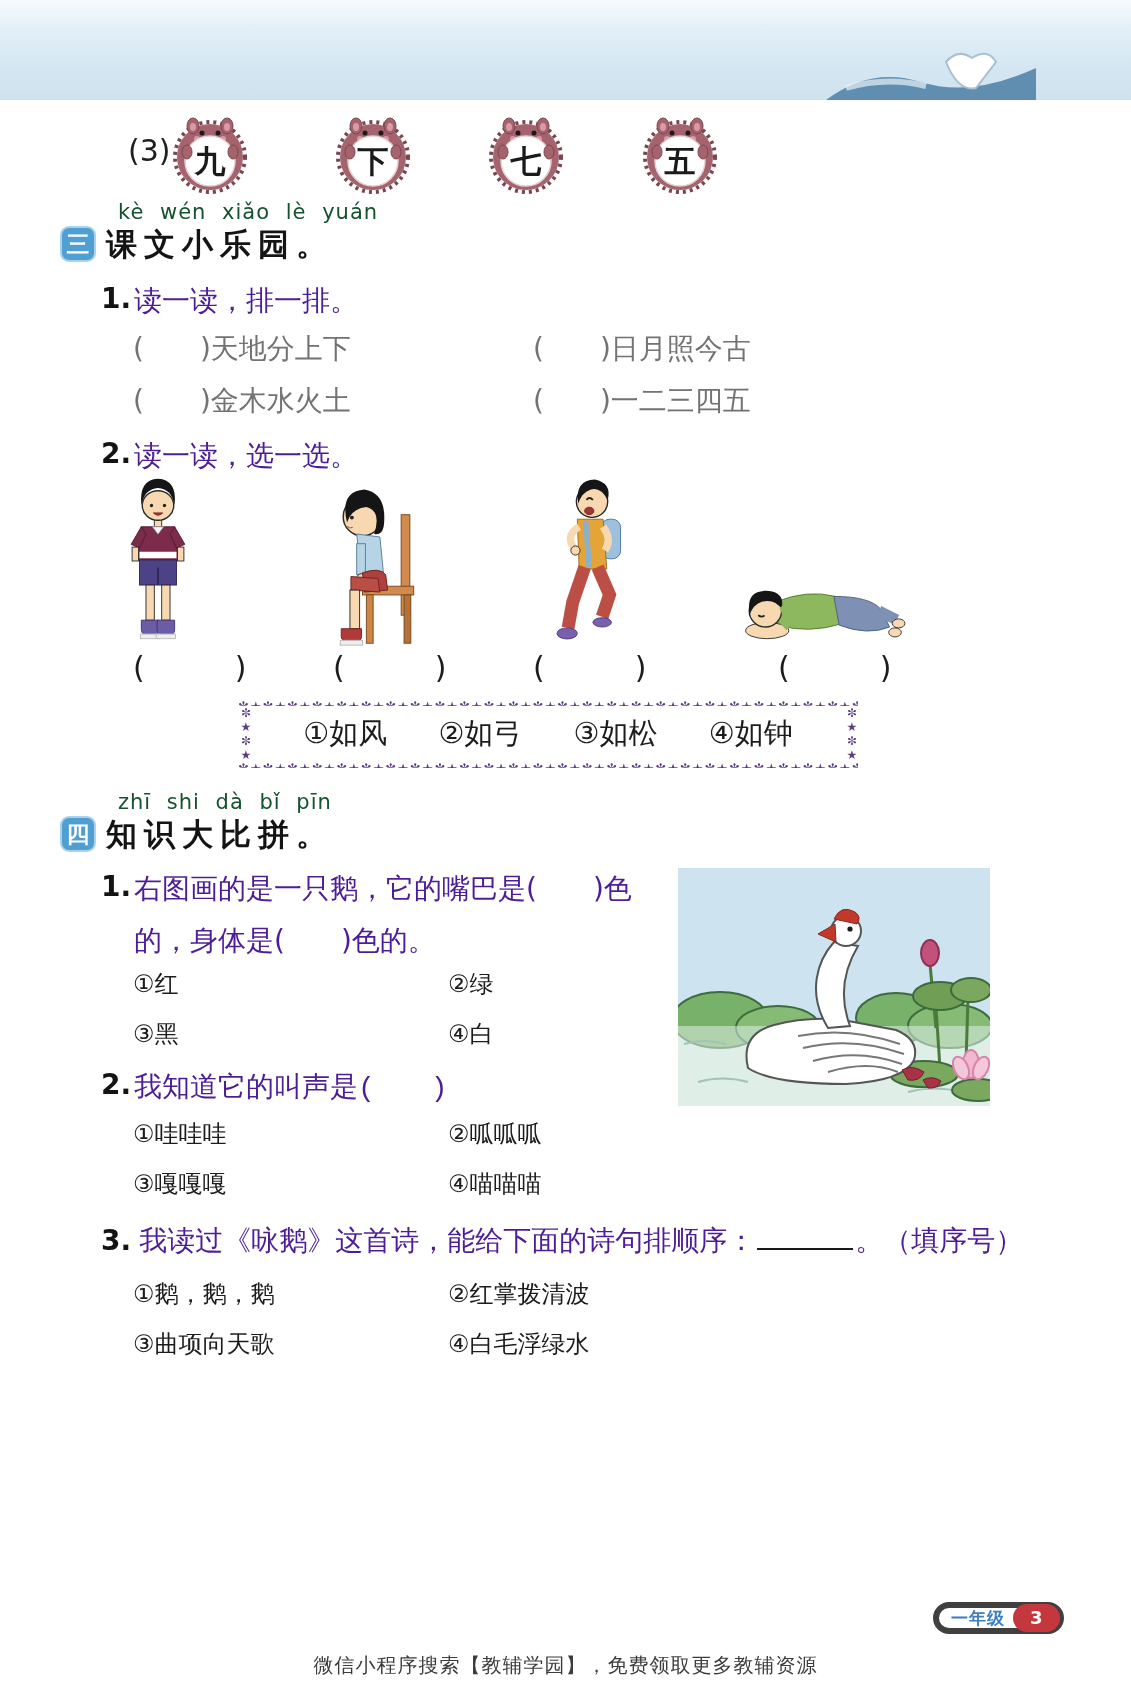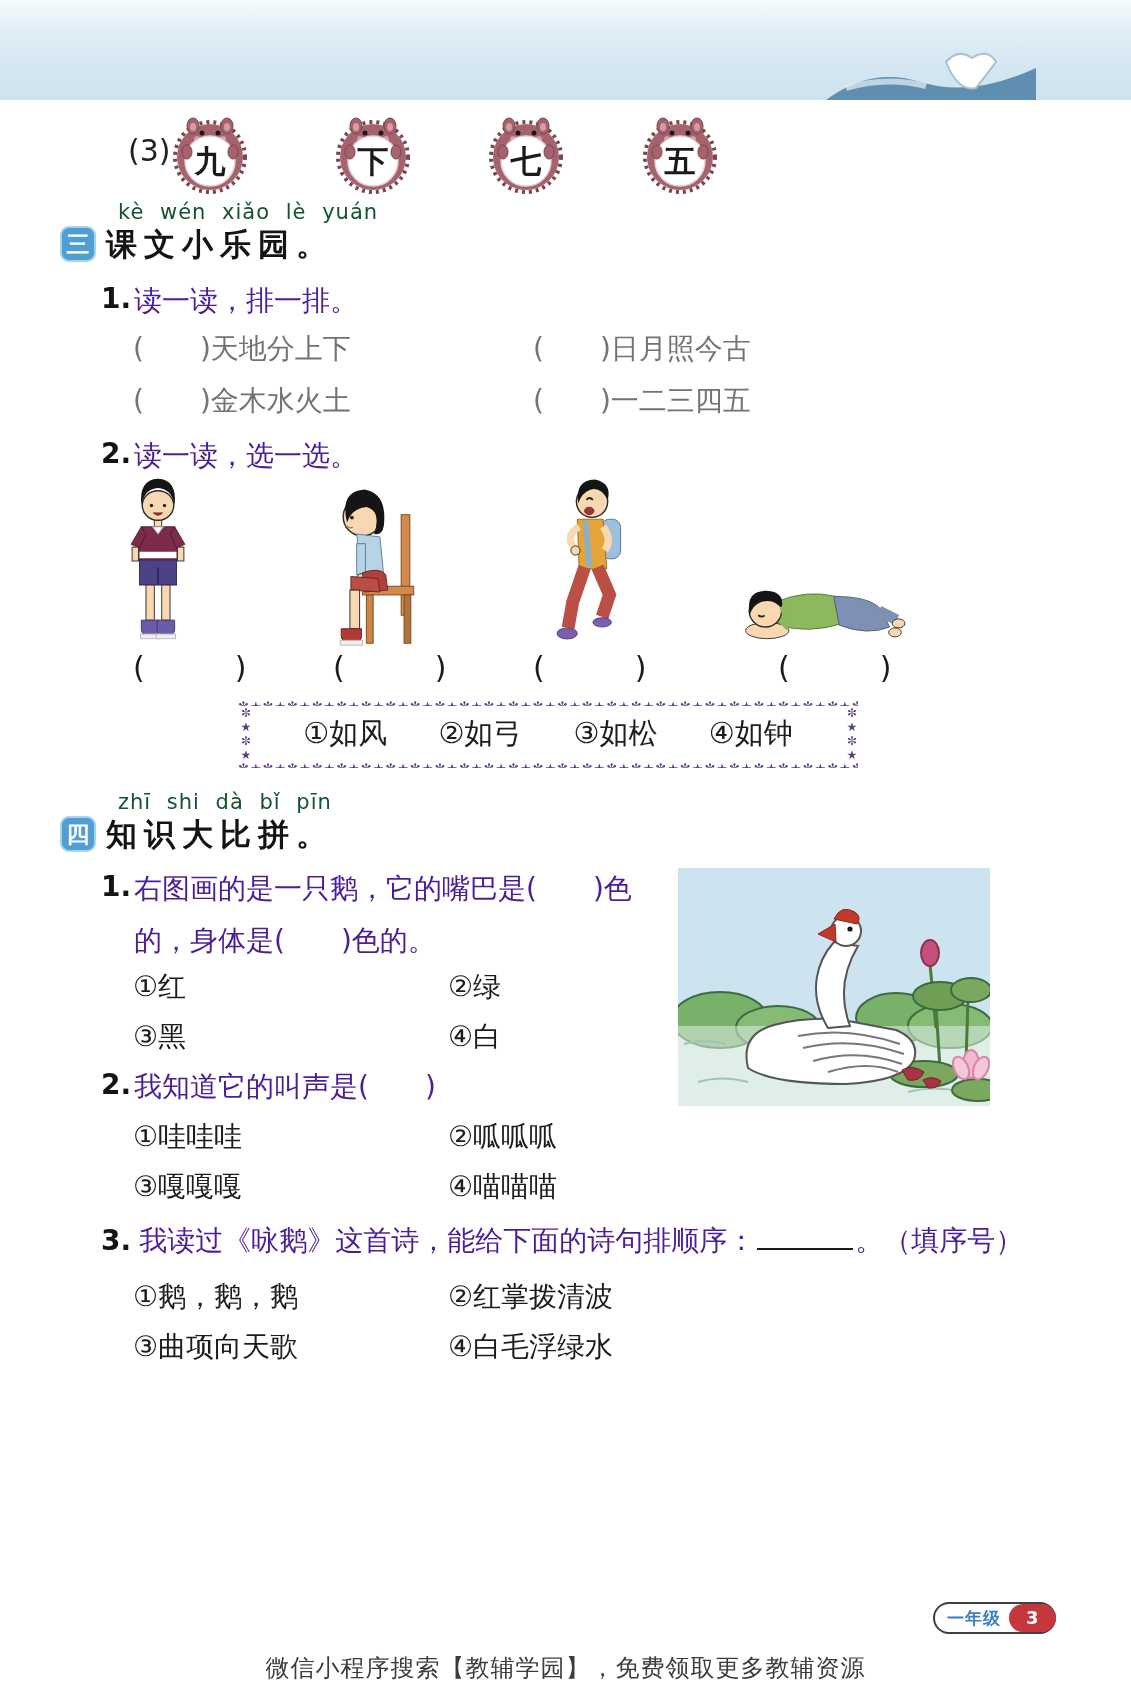--- a/index.html
+++ b/index.html
@@ -28,21 +28,21 @@
     width:36px;height:36px;border-radius:9px;background:#4f9fd2;border:2px solid #a9d3ec;
     display:flex;align-items:center;justify-content:center;color:#ffffff;
     font-size:23px;font-weight:bold;box-sizing:border-box;
   }
   .sec-title{font-size:31px;font-weight:bold;letter-spacing:7px;color:#141414;}
 
   .qnum{font-size:28px;font-weight:bold;color:#141414;}
   .qtext{font-size:28px;color:#4c1d95;}
   .fill-item{font-size:28px;color:#737373;}
   .paren-blank{font-size:30px;color:#1c1c1c;}
-  .option{font-size:28px;color:#1c1c1c;}
+  .option{font-size:24px;color:#1c1c1c;}
 
   
   .decor-box{left:238px;top:700px;width:620px;height:68px;display:flex;flex-direction:column;}
   .decor-row{
     height:14px;line-height:13px;font-size:13px;color:#5c3d82;overflow:hidden;
     white-space:nowrap;letter-spacing:1px;text-align:center;
   }
   .decor-mid{flex:1;display:flex;align-items:stretch;}
   .decor-side{
     width:14px;writing-mode:vertical-rl;font-size:12px;line-height:13px;color:#5c3d82;
@@ -54,30 +54,30 @@
   
   .q3-line{display:flex;align-items:baseline;}
   .underline-blank{
     display:inline-block;width:96px;border-bottom:2px solid #1a1a1a;height:1em;
     margin:0 2px;
   }
 
   
   .page-badge{
     left:933px;top:1602px;height:32px;display:inline-flex;align-items:center;
-    background:#ffffff;border:2px solid #404040;border-radius:18px;
+    background:#ffffff;border:6px solid #404040;border-radius:18px;
     padding:0 0 0 12px;box-sizing:border-box;
   }
   .page-badge .grade{color:#3a7fc1;font-size:17px;font-weight:bold;letter-spacing:1px;}
   .page-badge .num{
     margin-left:8px;margin-right:-2px;background:#c4373c;color:#ffffff;font-size:18px;
     font-weight:bold;border-radius:15px;padding:2px 17px;line-height:24px;
   }
   .footer-promo{
-    left:0;top:1652px;width:1131px;text-align:center;font-size:24px;color:#3c3c3c;
+    left:0;top:1652px;width:1131px;text-align:center;font-size:20px;color:#3c3c3c;
     letter-spacing:1px;
   }
   svg{display:block;}
 </style>
 </head>
 <body>
 
 <div class="page">
 
   <div class="top-band">
@@ -312,21 +312,21 @@
 
   <span class="abs qnum" style="left:101px;top:870px;">1.</span>
   <span class="abs qtext" style="left:134px;top:870px;">右图画的是一只鹅，它的嘴巴是(　　)色</span>
   <span class="abs qtext" style="left:134px;top:922px;">的，身体是(　　)色的。</span>
   <span class="abs option" style="left:133px;top:968px;">①红</span>
   <span class="abs option" style="left:448px;top:968px;">②绿</span>
   <span class="abs option" style="left:133px;top:1018px;">③黑</span>
   <span class="abs option" style="left:448px;top:1018px;">④白</span>
 
   <span class="abs qnum" style="left:101px;top:1068px;">2.</span>
-  <span class="abs qtext" style="left:134px;top:1068px;">我知道它的叫声是(　　)</span>
+  <span class="abs qtext" style="left:134px;top:1068px;font-family:Liberation Mono, monospace;">我知道它的叫声是(　　)</span>
   <span class="abs option" style="left:133px;top:1118px;">①哇哇哇</span>
   <span class="abs option" style="left:448px;top:1118px;">②呱呱呱</span>
   <span class="abs option" style="left:133px;top:1168px;">③嘎嘎嘎</span>
   <span class="abs option" style="left:448px;top:1168px;">④喵喵喵</span>
 
   <div class="abs q3-line" style="left:101px;top:1222px;">
     <span class="qnum">3.</span>
     <span class="qtext" style="margin-left:8px;">我读过《咏鹅》这首诗，能给下面的诗句排顺序：</span>
     <span class="underline-blank"></span>
     <span class="qtext">。（填序号）</span>

